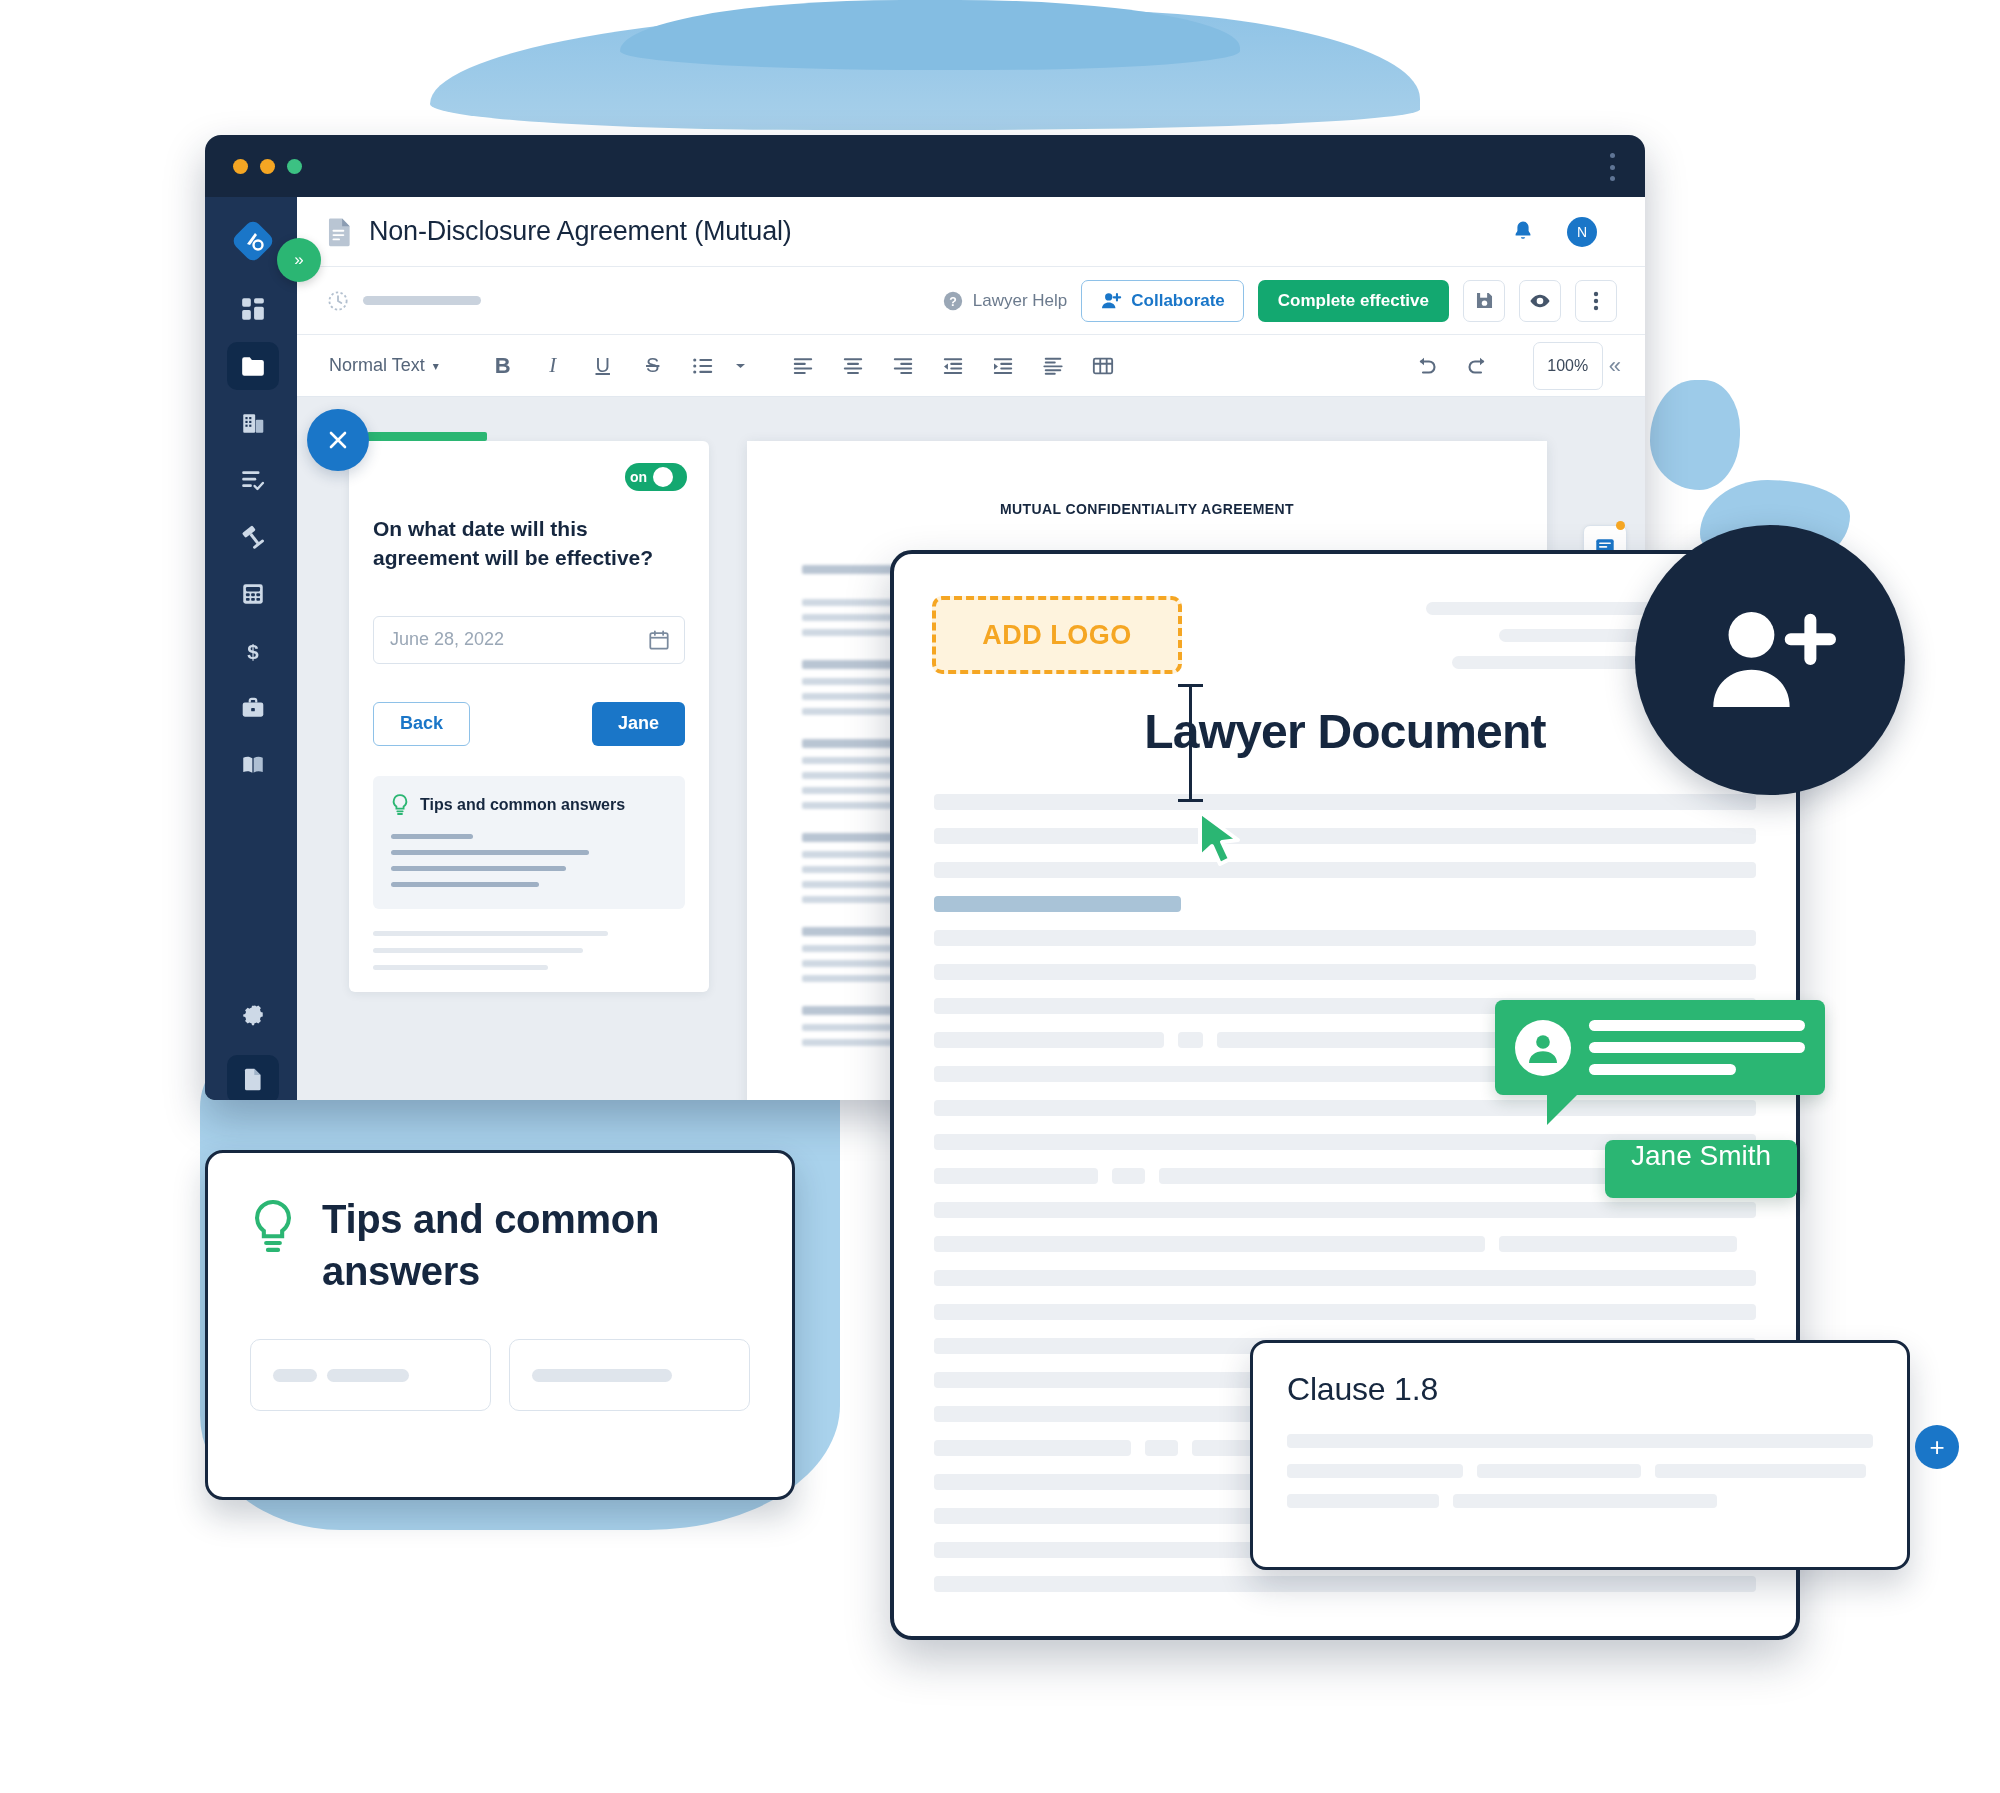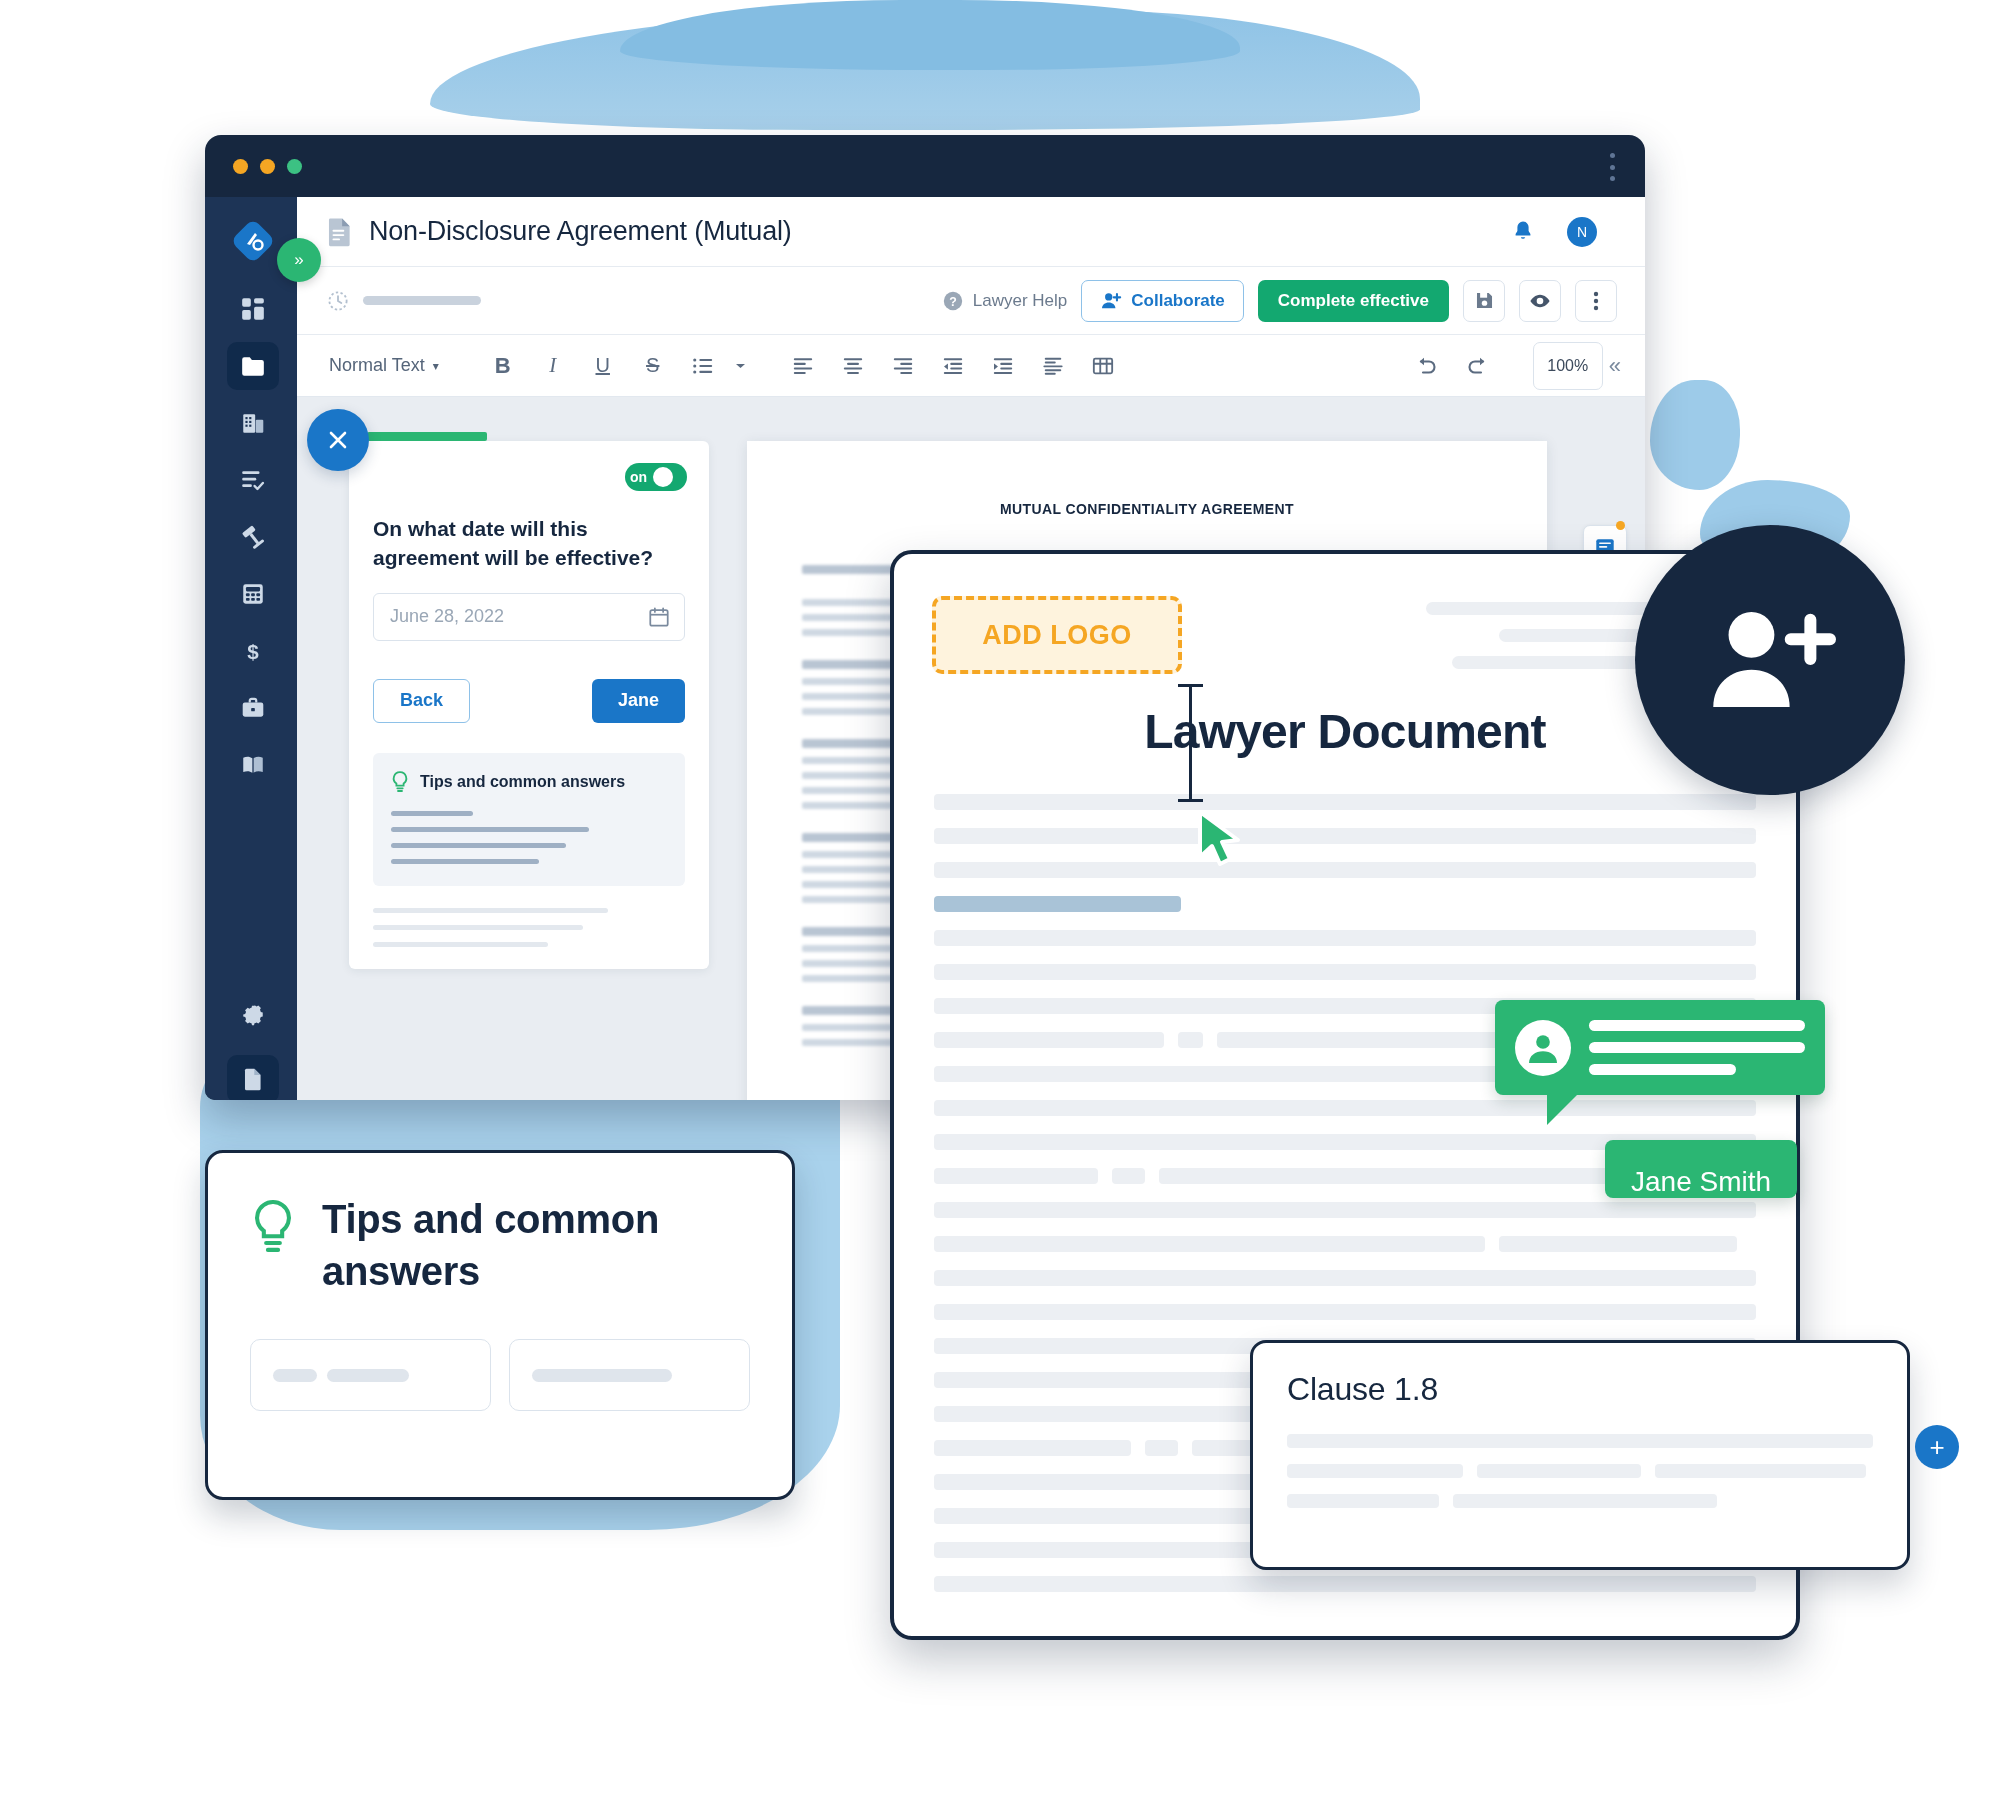--- a/index.html
+++ b/index.html
@@ -178,21 +178,21 @@
     position: absolute; right: 22px; top: 22px;
     width: 62px; height: 28px; border-radius: 14px; background: #13a870;
     display: flex; align-items: center; padding: 0 5px; gap: 6px;
   }
   #toggle-pill span { color: #fff; font-size: 14px; font-weight: 700; }
   #toggle-knob { width: 20px; height: 20px; border-radius: 50%; background: #fff; }
   #q-text {
     margin-top: 48px; font-size: 21px; line-height: 1.38; color: #16273f; font-weight: 700;
   }
   #date-field {
-    margin-top: 20px; height: 48px; border: 1.5px solid #dbe3ec; border-radius: 6px;
+    margin-top: 43px; height: 48px; border: 1.5px solid #dbe3ec; border-radius: 6px;
     display: flex; align-items: center; padding: 0 16px; position: relative;
   }
   #date-placeholder { color: #9aa7b6; font-size: 18px; }
   #cal-ic { position: absolute; right: 14px; width: 22px; height: 22px; }
   #q-buttons { margin-top: 38px; display: flex; align-items: center; }
   #back-btn {
     border: 1.5px solid #8ec1e8; border-radius: 6px; color: #1a76c8;
     font-size: 18px; font-weight: 700; height: 44px; padding: 0 26px;
     display: flex; align-items: center; background: #fff;
   }
@@ -311,21 +311,21 @@
   }
   #cb-avatar {
     width: 56px; height: 56px; border-radius: 50%; background: #fff;
     display: flex; align-items: center; justify-content: center; flex: none;
   }
   #cb-lines { flex: 1; }
   #cb-lines div { height: 11px; background: #fff; border-radius: 6px; margin-bottom: 11px; }
   #jane-tag {
     position: absolute; left: 1605px; top: 1140px; height: 58px;
     background: #2bb673; border-radius: 8px; color: #fff;
-    display: flex; align-items: flex-end; padding: 0 26px;
+    display: flex; align-items: flex-start; padding: 0 26px;
     font-size: 28px; font-weight: 500;
     box-shadow: 0 6px 16px rgba(20,60,45,.2);
   }
 
   
   #clause-card {
     position: absolute; left: 1250px; top: 1340px; width: 660px; height: 230px;
     background: #fff; border: 3px solid #16273f; border-radius: 16px;
     box-shadow: 0 16px 32px rgba(20,35,60,.2);
     padding: 28px 34px;

